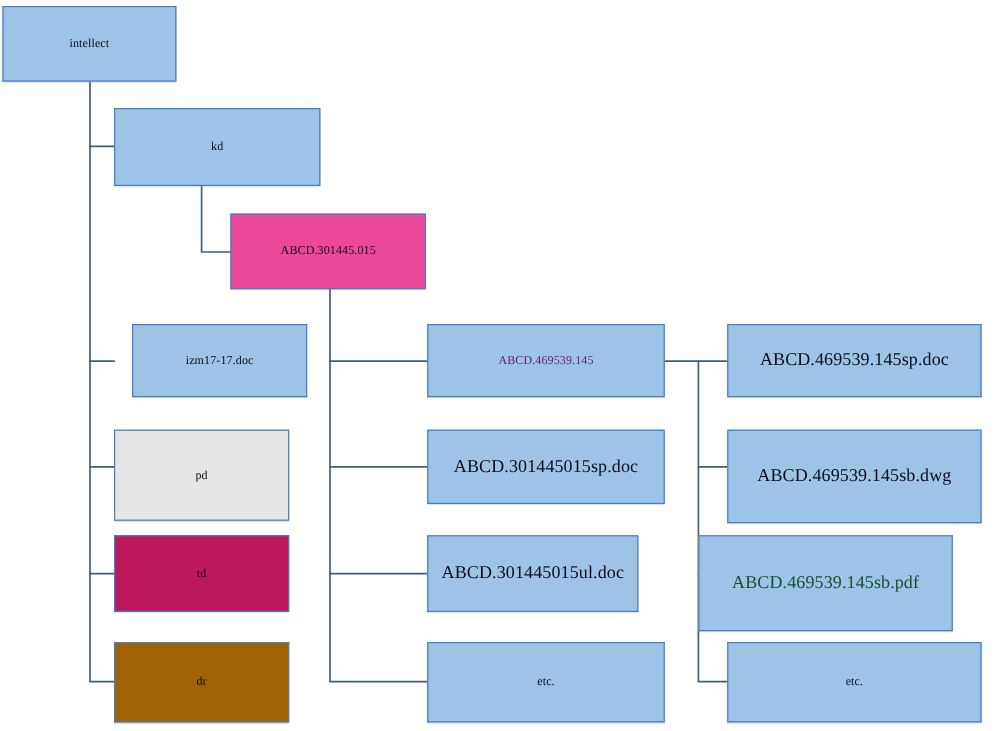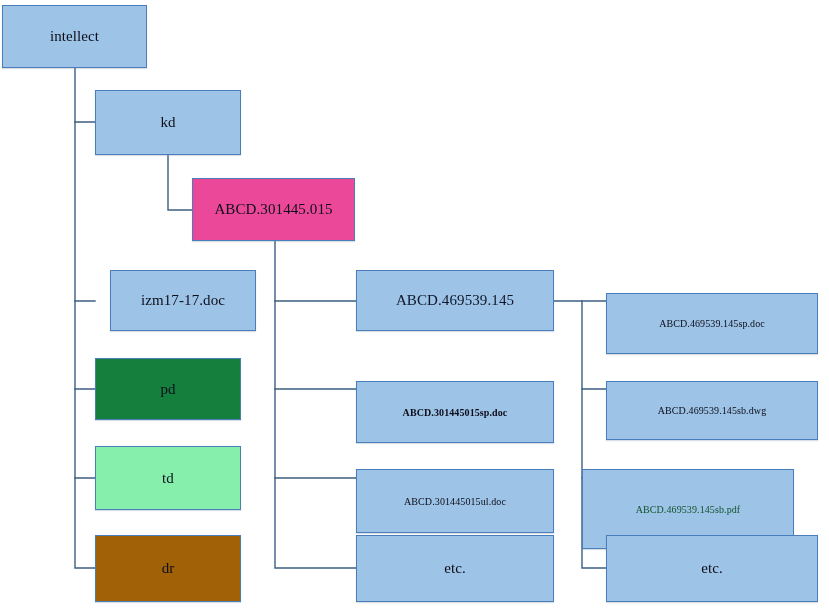--- a/index.html
+++ b/index.html
@@ -29,33 +29,32 @@
   .node {
     position: absolute;
     box-sizing: border-box;
     background: #9dc3e6;
     border: 1px solid #4a7ebb;
     display: flex;
     align-items: center;
     justify-content: center;
     text-align: center;
     color: #0d0d1a;
-    font-size: 15px;
+    font-size: 10px;
     line-height: 1.1;
     letter-spacing: 0.1px;
     white-space: nowrap;
     box-shadow: 0 1px 1px rgba(120,140,160,0.28);
   }
   .node-label {
     display: block;
     padding: 0 4px;
   }
   .node.small-text {
-    font-size: 10px;
-    margin-top: 23px;
+    font-size: 15px;
   }
 </style>
 </head>
 <body>
 
 <div id="diagram-root">
 
   <svg class="connectors" viewBox="0 0 829 609" xmlns="http://www.w3.org/2000/svg">
     <g id="edge-group" fill="none" stroke="#3c5f82" stroke-width="1.4" stroke-linecap="square" stroke-linejoin="miter">
         <path d="M 75 68 L 75 122 L 95 122" stroke="#3c5f82"></path>
@@ -72,54 +71,54 @@
         <path d="M 582 301 L 582 389 L 606 389" stroke="#3c5f82"></path>
         <path d="M 582 389 L 582 478 L 606 478" stroke="#3c5f82"></path>
         <path d="M 582 478 L 582 568 L 606 568" stroke="#3c5f82"></path>
       </g>
   </svg>
 
   <div id="node-layer">
       <div class="node" style="left: 2px; top: 5px; width: 145px; height: 63px; background: rgb(157, 195, 230); border-color: rgb(74, 126, 187); color: rgb(13, 13, 26);">
         <span class="node-label">intellect</span>
       </div>
-      <div class="node" style="left: 95px; top: 90px; width: 146px; height: 65px; background: rgb(157, 195, 230); border-color: rgb(74, 126, 187); color: rgb(13, 13, 26);">
+      <div class="node" style="left: 95px; top: 90px; width: 172px; height: 65px; background: rgb(157, 195, 230); border-color: rgb(74, 126, 187); color: rgb(13, 13, 26);">
         <span class="node-label">kd</span>
       </div>
       <div class="node" style="left: 192px; top: 178px; width: 163px; height: 63px; background: #ec4899; border-color: rgb(74, 126, 187); color: rgb(13, 13, 26);">
         <span class="node-label">ABCD.301445.015</span>
       </div>
       <div class="node" style="left: 110px; top: 270px; width: 146px; height: 61px; background: rgb(157, 195, 230); border-color: rgb(74, 126, 187); color: rgb(13, 13, 26);">
         <span class="node-label">izm17-17.doc</span>
       </div>
-      <div class="node" style="left: 95px; top: 358px; width: 146px; height: 62px; background: #15803d; border-color: rgb(74, 126, 187); color: rgb(13, 13, 26);">
+      <div class="node" style="left: 95px; top: 358px; width: 146px; height: 76px; background: #e5e5e5; border-color: rgb(74, 126, 187); color: rgb(13, 13, 26);">
         <span class="node-label">pd</span>
       </div>
-      <div class="node" style="left: 95px; top: 446px; width: 146px; height: 64px; background: #86efac; border-color: rgb(74, 126, 187); color: rgb(13, 13, 26);">
+      <div class="node" style="left: 95px; top: 446px; width: 146px; height: 64px; background: #be185d; border-color: rgb(74, 126, 187); color: rgb(13, 13, 26);">
         <span class="node-label">td</span>
       </div>
       <div class="node" style="left: 95px; top: 535px; width: 146px; height: 67px; background: #a16207; border-color: rgb(74, 126, 187); color: rgb(13, 13, 26);">
         <span class="node-label">dr</span>
       </div>
-      <div class="node" style="left: 356px; top: 270px; width: 198px; height: 61px; background: rgb(157, 195, 230); border-color: rgb(74, 126, 187); color: #0f172a;">
+      <div class="node" style="left: 356px; top: 270px; width: 198px; height: 61px; background: rgb(157, 195, 230); border-color: rgb(74, 126, 187); color: #701a75;">
         <span class="node-label">ABCD.469539.145</span>
       </div>
-      <div class="node small-text" style="left: 356px; top: 358px; width: 198px; height: 62px; background: rgb(157, 195, 230); border-color: rgb(74, 126, 187); color: rgb(13, 13, 26); font-weight: bold;">
+      <div class="node small-text" style="left: 356px; top: 358px; width: 198px; height: 62px; background: rgb(157, 195, 230); border-color: rgb(74, 126, 187); color: rgb(13, 13, 26);">
         <span class="node-label">ABCD.301445015sp.doc</span>
       </div>
-      <div class="node small-text" style="left: 356px; top: 446px; width: 198px; height: 64px; background: rgb(157, 195, 230); border-color: rgb(74, 126, 187); color: rgb(13, 13, 26);">
+      <div class="node small-text" style="left: 356px; top: 446px; width: 176px; height: 64px; background: rgb(157, 195, 230); border-color: rgb(74, 126, 187); color: rgb(13, 13, 26);">
         <span class="node-label">ABCD.301445015ul.doc</span>
       </div>
       <div class="node" style="left: 356px; top: 535px; width: 198px; height: 67px; background: rgb(157, 195, 230); border-color: rgb(74, 126, 187); color: rgb(13, 13, 26);">
         <span class="node-label">etc.</span>
       </div>
       <div class="node small-text" style="left: 606px; top: 270px; width: 212px; height: 61px; background: rgb(157, 195, 230); border-color: rgb(74, 126, 187); color: rgb(13, 13, 26);">
         <span class="node-label">ABCD.469539.145sp.doc</span>
       </div>
-      <div class="node small-text" style="left: 606px; top: 358px; width: 212px; height: 59px; background: rgb(157, 195, 230); border-color: rgb(74, 126, 187); color: rgb(13, 13, 26);">
+      <div class="node small-text" style="left: 606px; top: 358px; width: 212px; height: 78px; background: rgb(157, 195, 230); border-color: rgb(74, 126, 187); color: rgb(13, 13, 26);">
         <span class="node-label">ABCD.469539.145sb.dwg</span>
       </div>
       <div class="node small-text" style="left: 582px; top: 446px; width: 212px; height: 80px; background: rgb(157, 195, 230); border-color: rgb(74, 126, 187); color: #14532d;">
         <span class="node-label">ABCD.469539.145sb.pdf</span>
       </div>
       <div class="node" style="left: 606px; top: 535px; width: 212px; height: 67px; background: rgb(157, 195, 230); border-color: rgb(74, 126, 187); color: rgb(13, 13, 26);">
         <span class="node-label">etc.</span>
       </div>
     </div>
 

